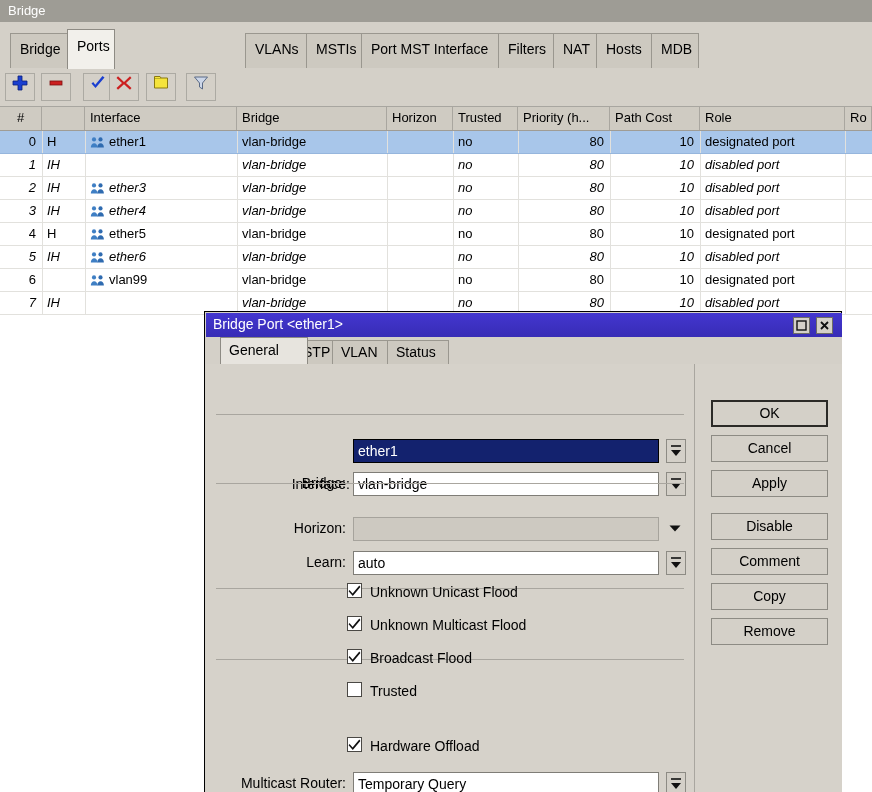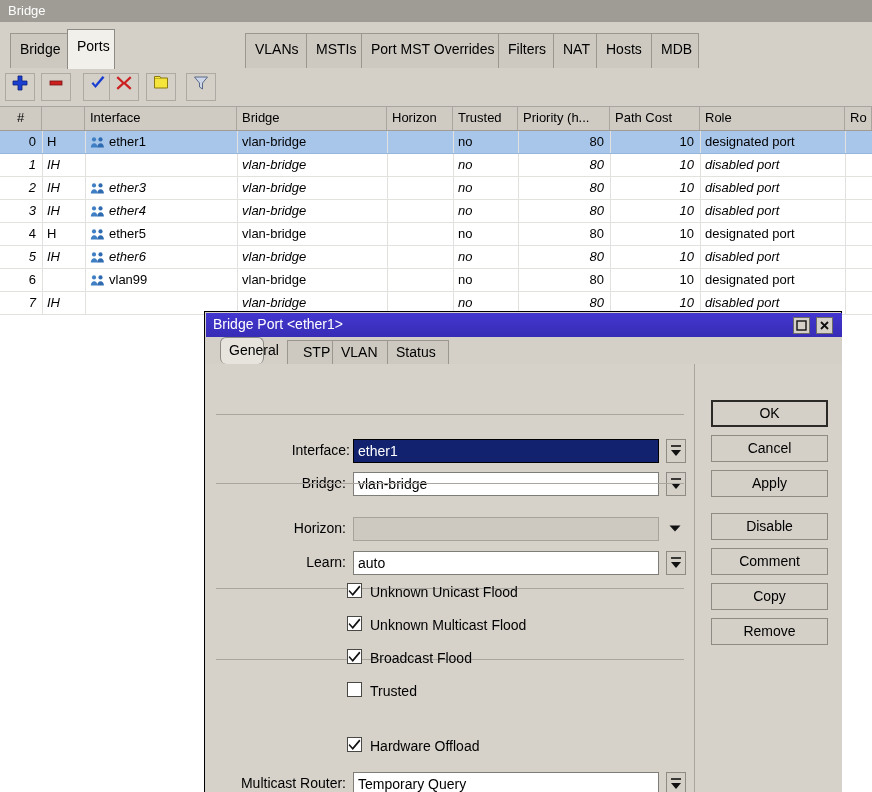--- a/index.html
+++ b/index.html
@@ -195,21 +195,21 @@
 
   <div class="win-titlebar">
     <span class="tbtext">Bridge</span>
   </div>
 
   <div class="tabstrip" id="tabstrip">
       <div class="tab" style="left:10px;width:58px;"><span>Bridge</span></div>
       <div class="tab active" style="left:67px;width:48px;"><span>Ports</span></div>
       <div class="tab" style="left:245px;width:62px;"><span>VLANs</span></div>
       <div class="tab" style="left:306px;width:56px;"><span>MSTIs</span></div>
-      <div class="tab" style="left:361px;width:138px;"><span>Port MST Overrides</span></div>
+      <div class="tab" style="left:361px;width:138px;"><span>Port MST Interface</span></div>
       <div class="tab" style="left:498px;width:67px;"><span>Filters</span></div>
       <div class="tab" style="left:553px;width:44px;"><span>NAT</span></div>
       <div class="tab" style="left:596px;width:68px;"><span>Hosts</span></div>
       <div class="tab" style="left:651px;width:48px;"><span>MDB</span></div>
     </div>
 
   <div class="toolbar" id="toolbar">
       <div class="tbtn" style="left:5px;"><span><svg width="18" height="18" viewBox="0 0 18 18">
             <path d="M7 2h4v5h5v4h-5v5H7v-5H2V7h5z" fill="#1a3fd0" stroke="#0a1f78" stroke-width="0.8"></path>
           </svg></span></div>
@@ -471,32 +471,32 @@
         </svg>
       </div>
       <div class="sysbtn" style="left:610px;">
         <svg width="15" height="15" viewBox="0 0 15 15">
           <path d="M4 4 L11 11 M11 4 L4 11" stroke="#111" stroke-width="1.8" fill="none"></path>
         </svg>
       </div>
     </div>
 
     <div class="dlg-tabs" id="dlgtabs">
-        <div class="dtab active" style="left:14px;width:44px;border-radius:6px;"><span>General</span></div>
+        <div class="dtab active" style="left:14px;width:88px;"><span>General</span></div>
         <div class="dtab" style="left:81px;width:46px;padding-left:15px;"><span>STP</span></div>
         <div class="dtab" style="left:126px;width:56px;"><span>VLAN</span></div>
         <div class="dtab" style="left:181px;width:62px;"><span>Status</span></div>
       </div>
 
     <div class="dlg-body">
       <div class="divider-v"></div>
 
       <div id="formfields">
           <div class="frow" style="left:10px;top:75px;width:468px;">
-            <div class="flabel" style="width:130px;left:4px;">Interface:</div>
+            <div class="flabel" style="width:130px;left:4px;margin-top:34px;">Interface:</div>
             <div class="finput focused" style="left:137px;width:306px;">ether1</div>
             <div class="spin" style="left:450px;"><span><svg width="18" height="22" viewBox="0 0 18 22">
                   <path d="M4 6h10" stroke="#111" stroke-width="1.6"></path>
                   <path d="M4 10h10l-5 6z" fill="#111"></path>
                 </svg></span></div>
           </div>
           <div class="frow" style="left:10px;top:108px;width:468px;">
             <div class="flabel" style="width:130px;left:0;">Bridge:</div>
             <div class="finput" style="left:137px;width:306px;">vlan-bridge</div>
             <div class="spin" style="left:450px;"><span><svg width="18" height="22" viewBox="0 0 18 22">

